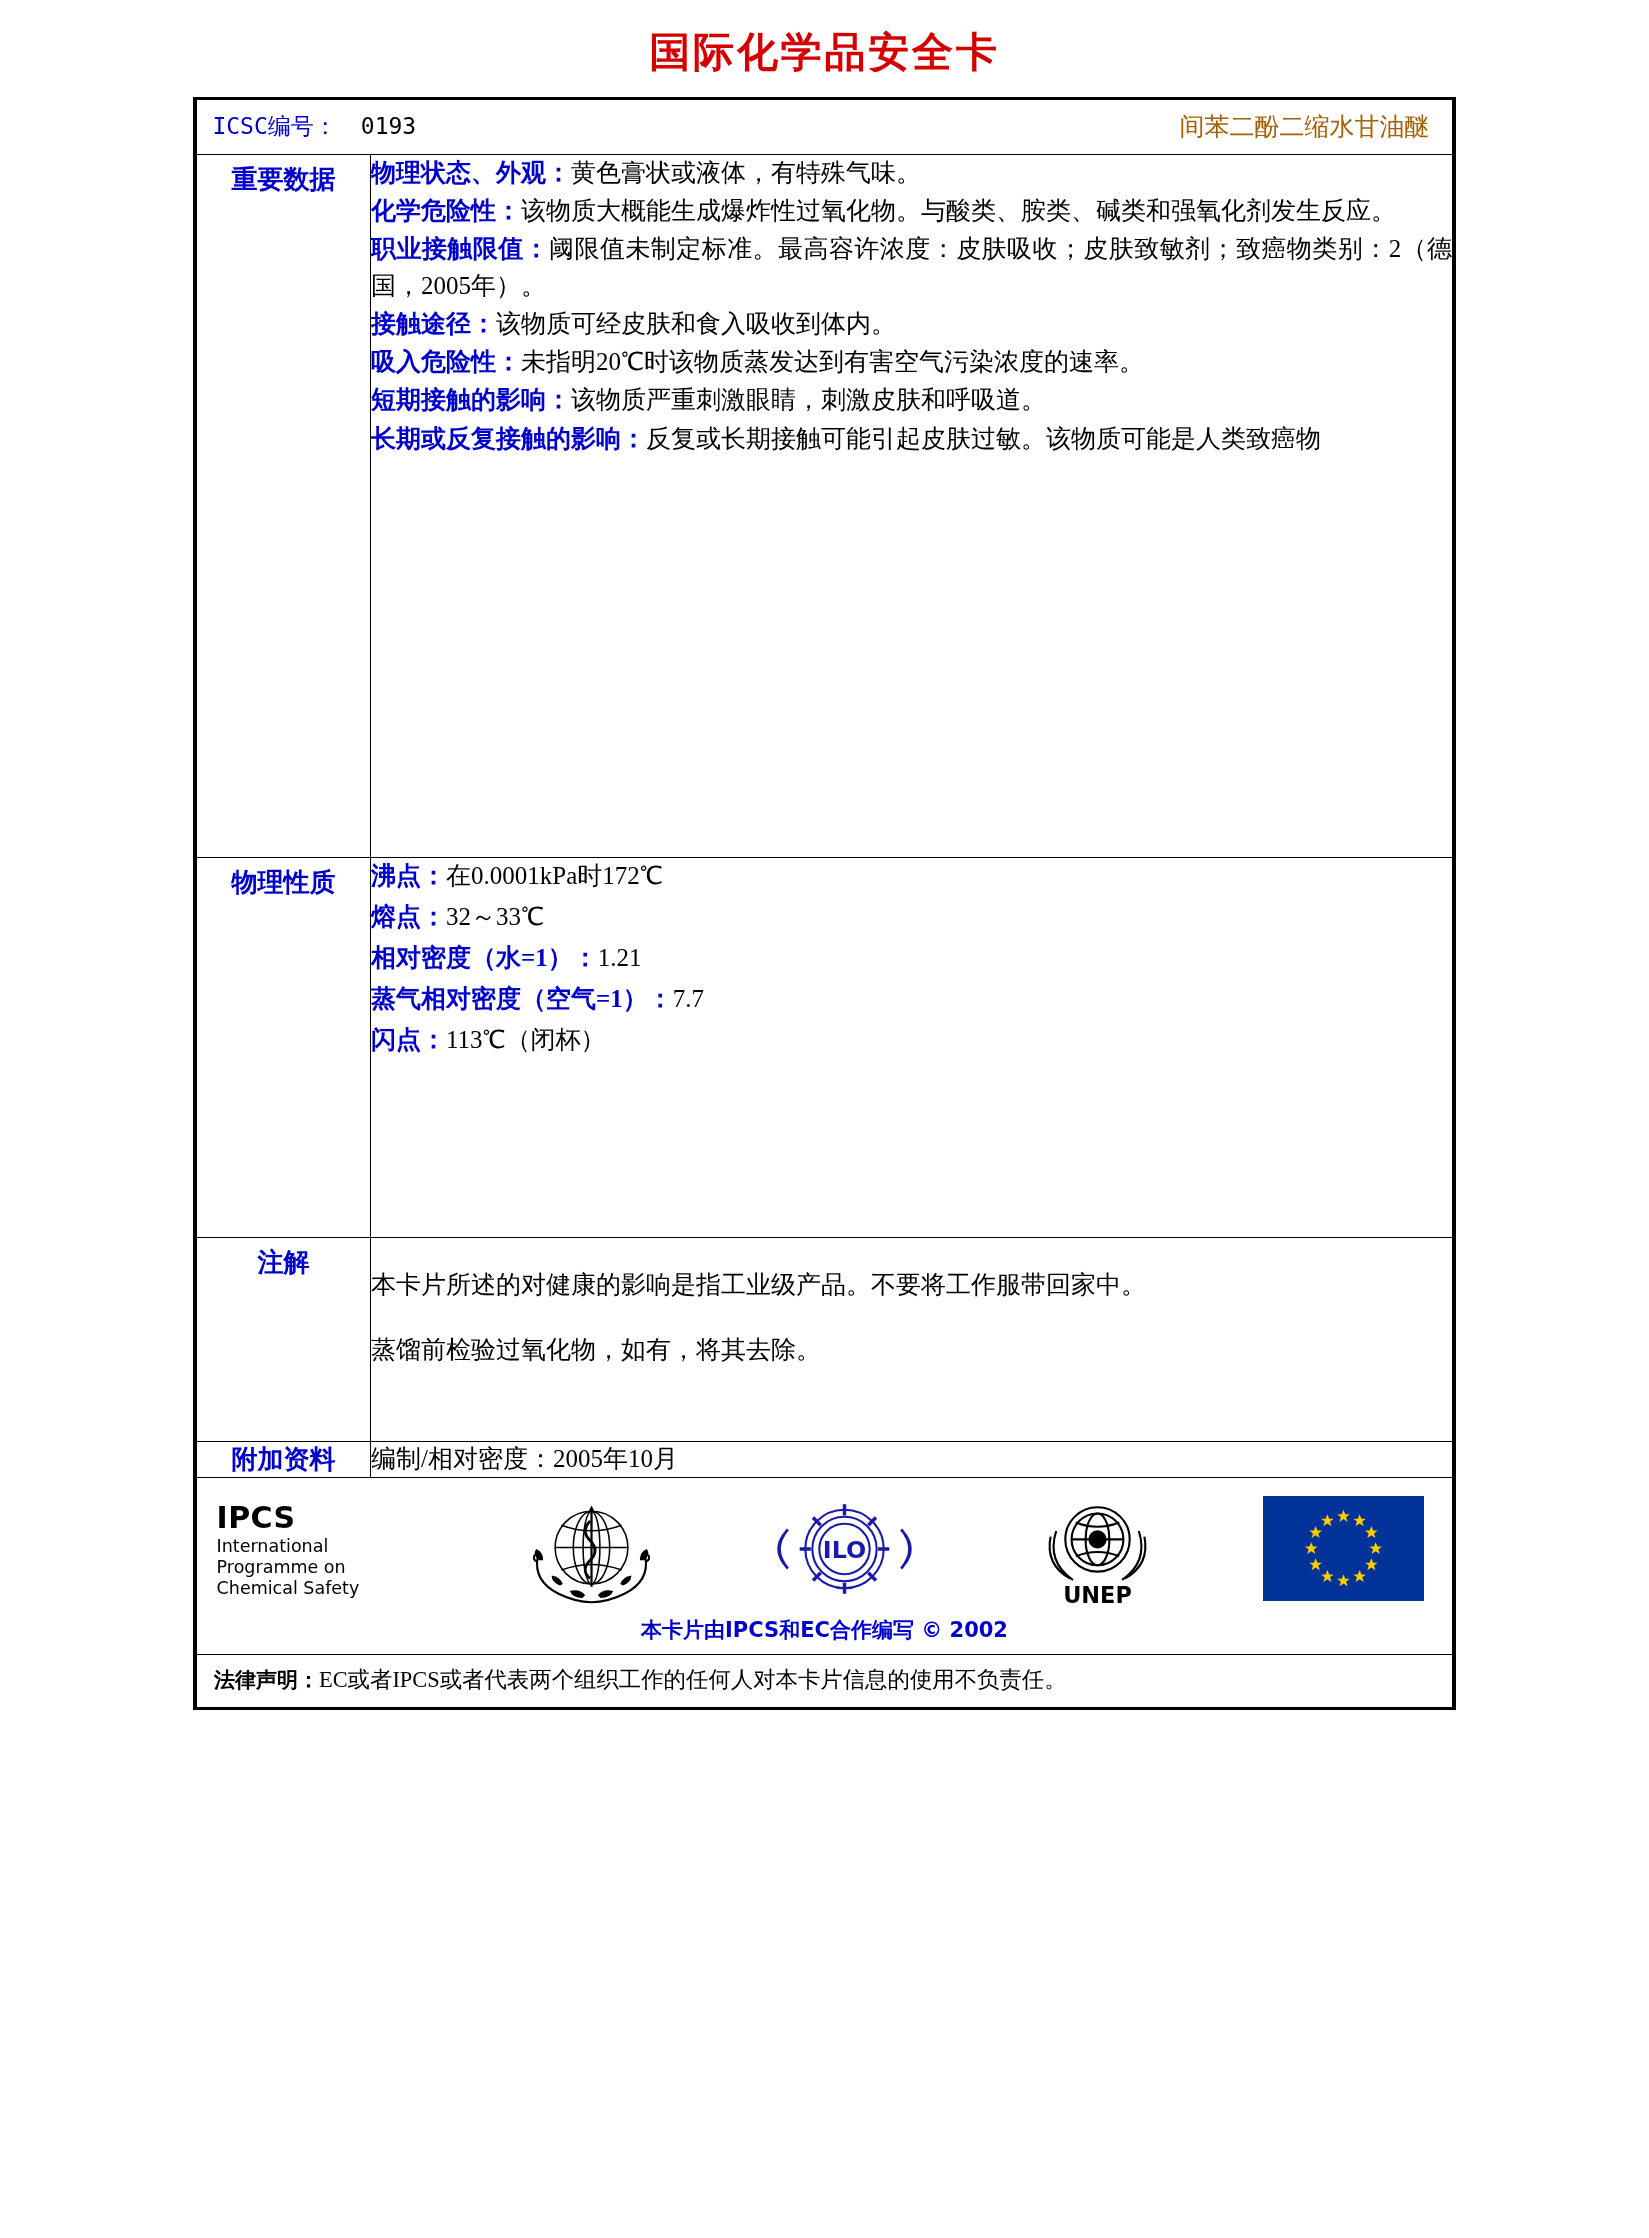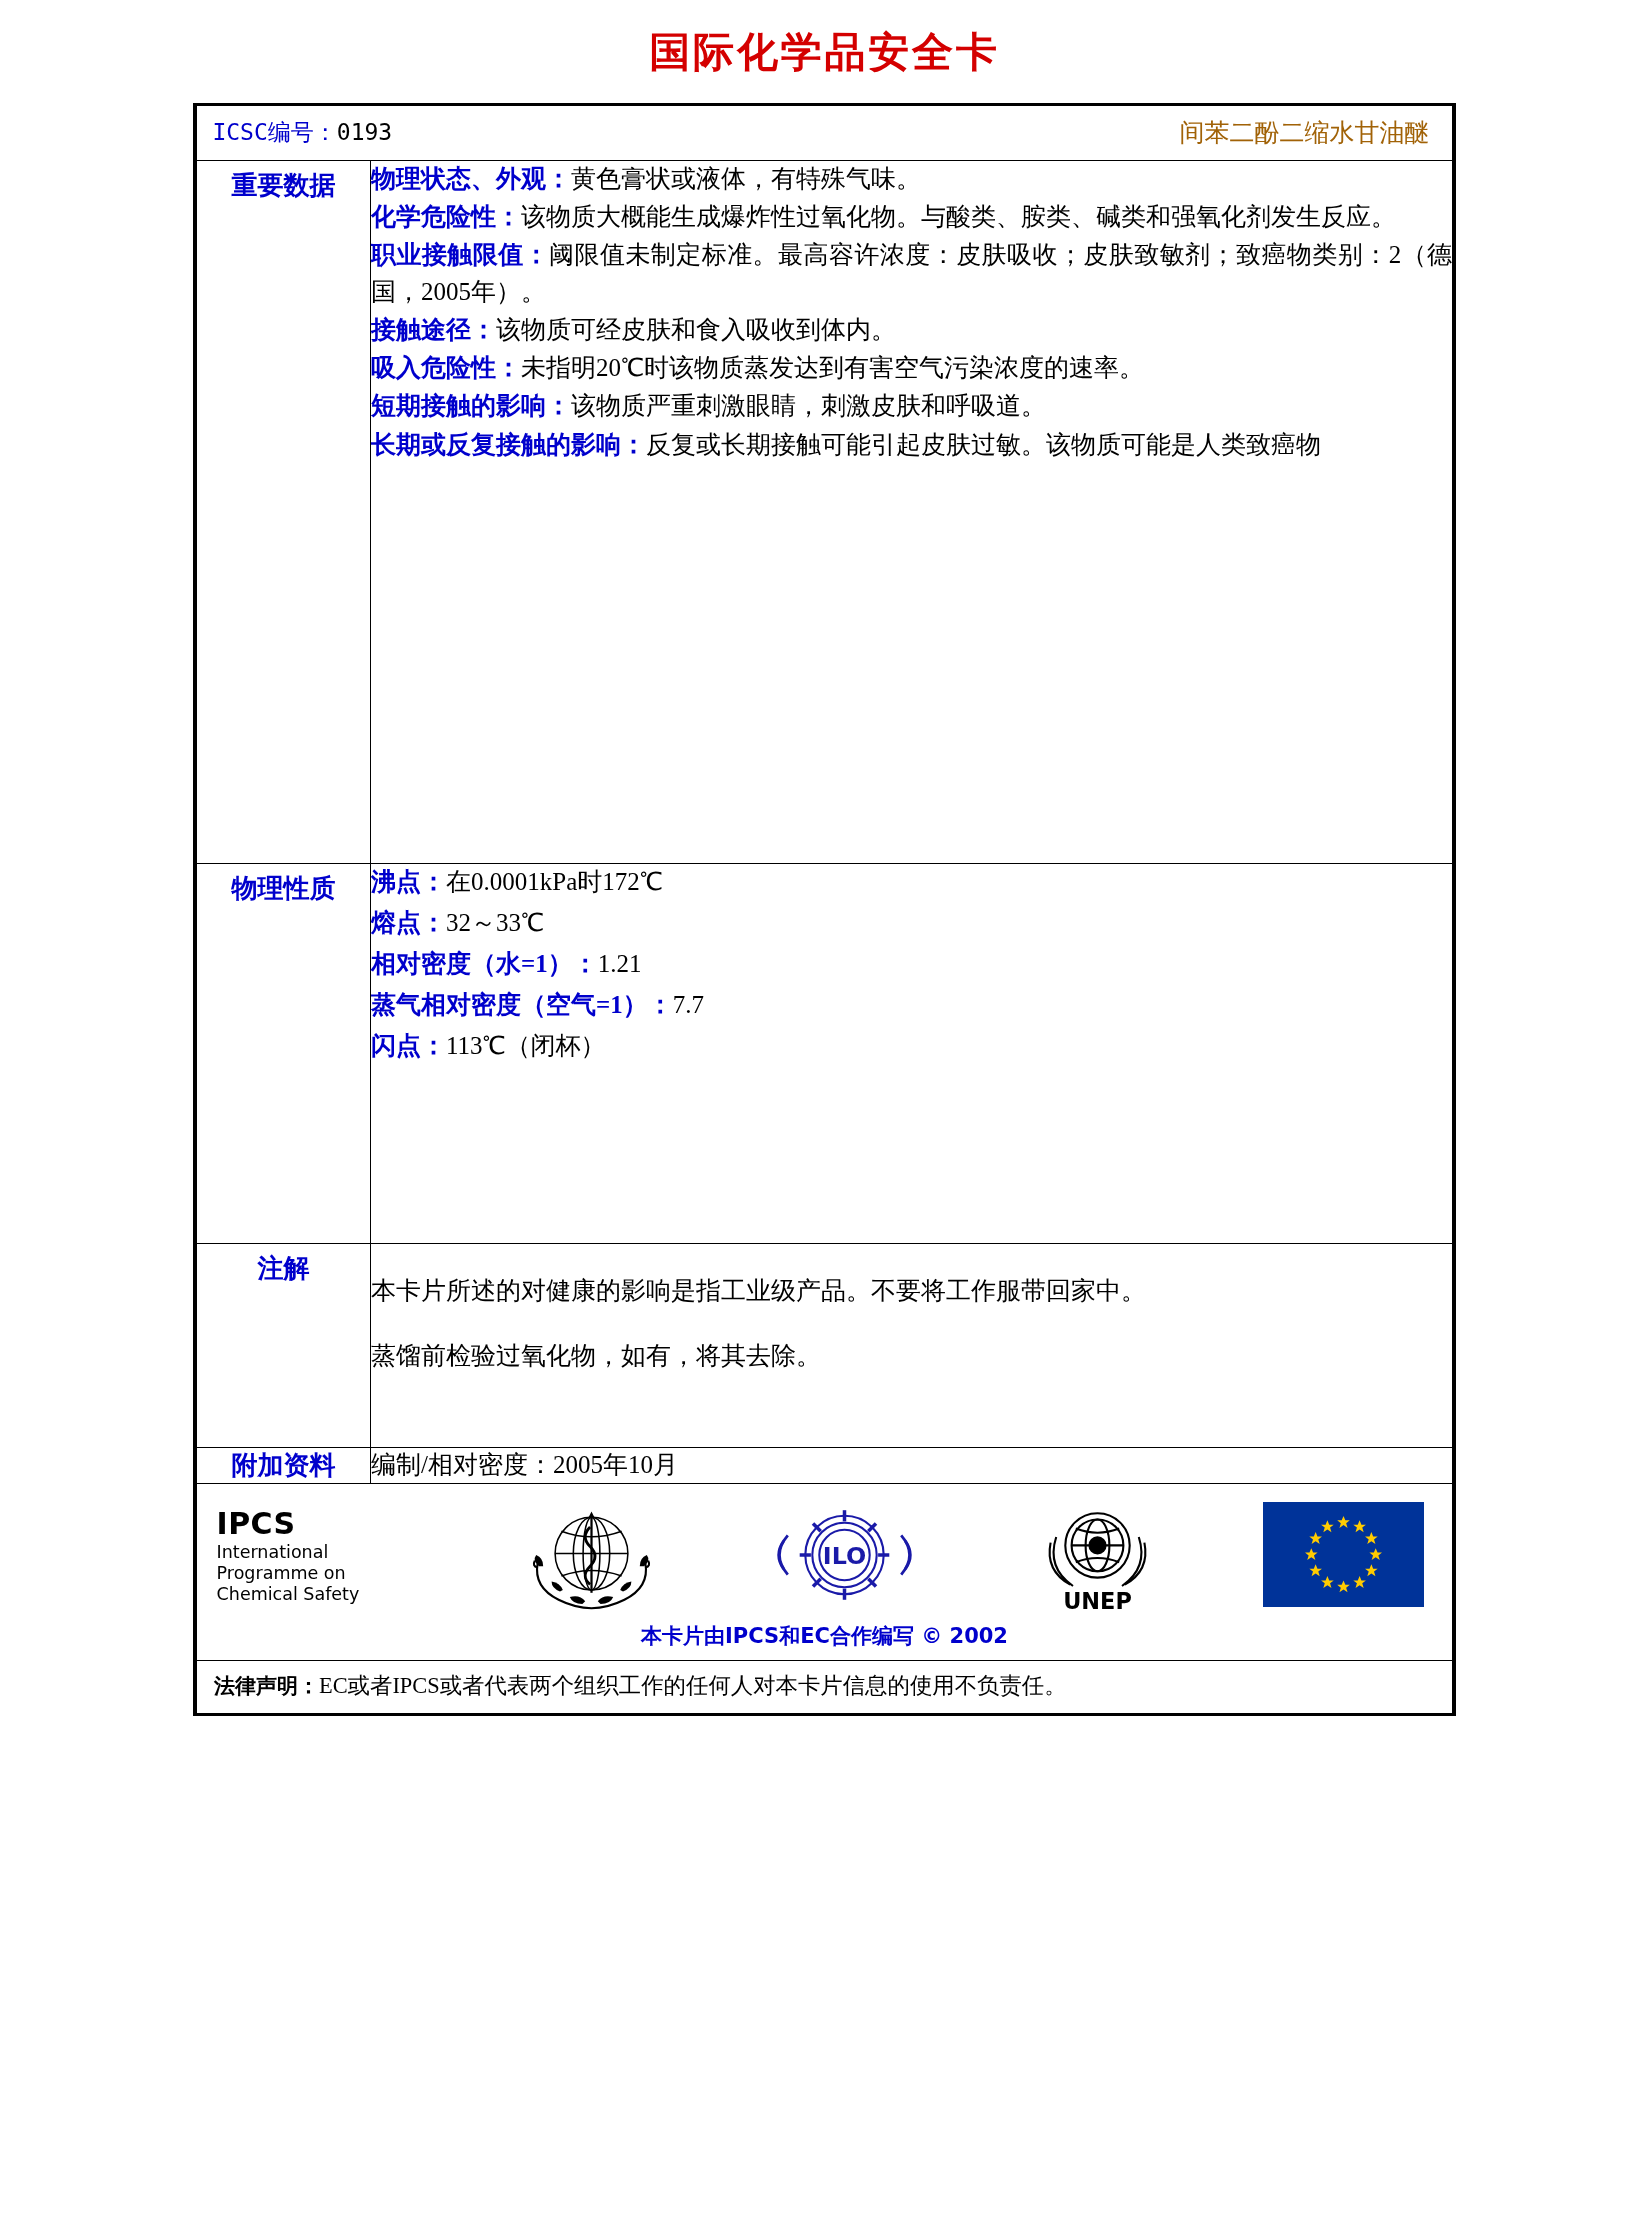--- a/index.html
+++ b/index.html
@@ -17,21 +17,21 @@
     position: relative;
   }
   .doc-title {
     text-align: center;
     color: #d40000;
     font-family: "DejaVu Sans", sans-serif;
     font-weight: bold;
     font-size: 41px;
     letter-spacing: 2.8px;
     padding-top: 25px;
-    padding-bottom: 23px;
+    padding-bottom: 17px;
   }
   .card {
     margin: 0 auto;
     width: 1263px;
     border: 3.5px solid #000000;
     box-sizing: border-box;
     background: #ffffff;
   }
   table.maintable {
     border-collapse: collapse;
@@ -56,20 +56,21 @@
     font-size: 25px;
   }
   .icsc-no {
     color: #0000cc;
     font-family: "DejaVu Sans Mono", monospace;
     font-size: 23px;
   }
   .icsc-no .val {
     color: #000000;
     font-family: "DejaVu Sans Mono", monospace;
+    margin-left: 24px;
   }
   .chem-name {
     font-size: 25px;
     color: #a16207;
     padding-right: 7px;
   }
   .label-cell {
     width: 174px;
     text-align: center;
     color: #0000cc;

